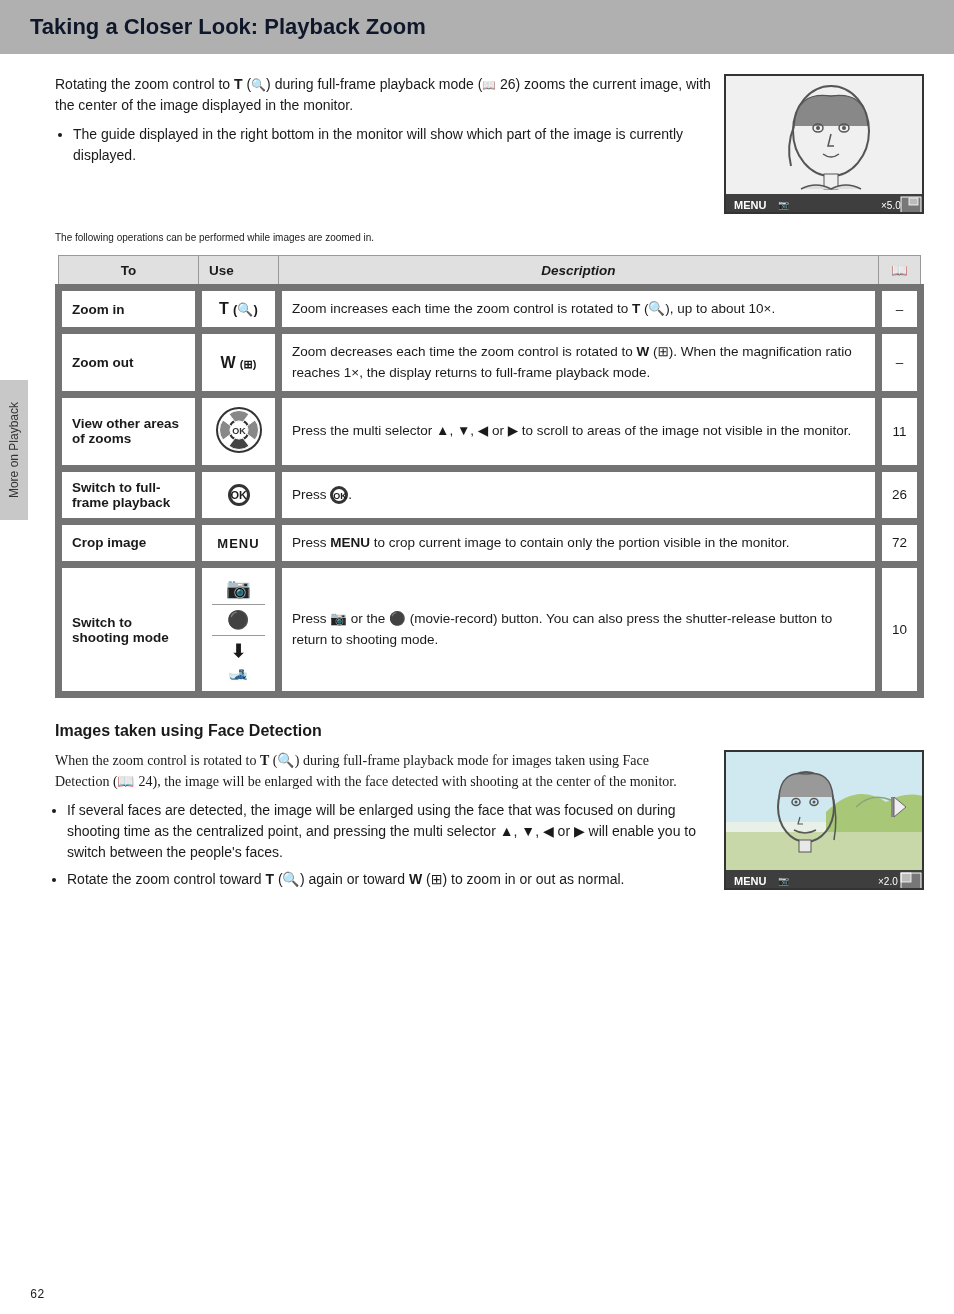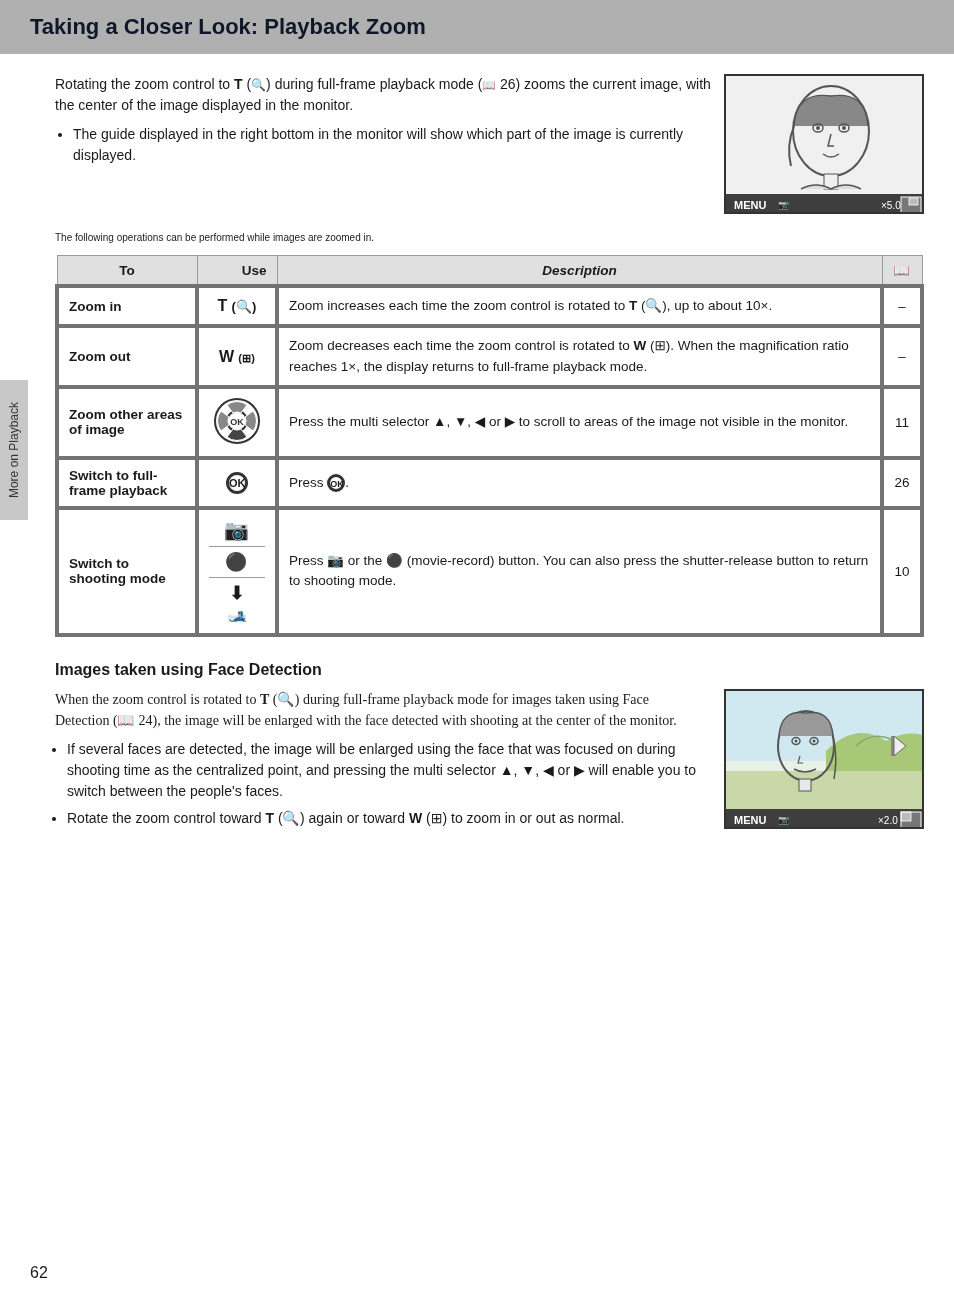--- a/index.html
+++ b/index.html
@@ -90,26 +90,26 @@
     }
     .ops-table th {
       background: #e0e0e0;
       border: 1px solid #999;
       padding: 6px 10px;
       text-align: center;
       font-weight: bold;
       font-size: 13.5px;
     }
     .ops-table th.to-col { width: 140px; text-align: center; }
-    .ops-table th.use-col { width: 80px; text-align: right; }
+    .ops-table th.use-col { width: 80px; text-align: left; }
     .ops-table th.desc-col { text-align: center; font-style: italic; }
     .ops-table th.ref-col { width: 40px; text-align: center; }
 
     .ops-table td {
-      border: 4px solid #737373;
+      border: 7px solid #737373;
       padding: 8px 10px;
       vertical-align: middle;
     }
     .ops-table td.to-cell {
       font-weight: bold;
       font-size: 13.5px;
       vertical-align: middle;
     }
     .ops-table td.use-cell {
       text-align: center;
@@ -186,23 +186,24 @@
       line-height: 1.5;
     }
     .bottom-image {
       width: 200px;
       flex-shrink: 0;
     }
 
     
     .page-number {
       position: absolute;
-      bottom: 32px;
+      bottom: 12px;
       left: 30px;
-      font-size: 16px;
+      font-size: 12px;
+      font-family: Liberation Mono, monospace;
     }
 
     .sidebar-tab {
       position: absolute;
       left: 0;
       top: 380px;
       width: 28px;
       height: 140px;
       background: #c8c8c8;
       display: flex;
@@ -314,21 +315,21 @@
           <td class="use-cell">
             <span class="bold-text" style="font-size:16px;">W</span> <span style="font-size:11px">(⊞)</span>
           </td>
           <td class="desc-cell">
             Zoom decreases each time the zoom control is rotated to <strong>W</strong> (⊞). When the magnification ratio reaches 1×, the display returns to full-frame playback mode.
           </td>
           <td class="ref-cell">–</td>
         </tr>
 
         <tr>
-          <td class="to-cell">Zoom other areas of image</td>
+          <td class="to-cell">View other areas of zooms</td>
           <td class="use-cell">
             
             <svg width="48" height="48" viewBox="0 0 48 48">
 
               <circle cx="24" cy="24" r="22" fill="none" stroke="#333" stroke-width="2"></circle>
 
               <circle cx="24" cy="24" r="10" fill="none" stroke="#333" stroke-width="2"></circle>
 
               <text x="24" y="28" text-anchor="middle" font-size="9" font-weight="bold" fill="#333">OK</text>
 
@@ -351,20 +352,30 @@
           <td class="to-cell">Switch to full-frame playback</td>
           <td class="use-cell">
             <span class="icon-ok-circle">OK</span>
           </td>
           <td class="desc-cell">
             Press <span class="icon-ok-circle" style="font-size:9px;width:18px;height:18px;line-height:14px;">OK</span>.
           </td>
           <td class="ref-cell">26</td>
         </tr>
 
+        <tr>
+          <td class="to-cell">Crop image</td>
+          <td class="use-cell">
+            <span class="icon-menu bold-text">MENU</span>
+          </td>
+          <td class="desc-cell">
+            Press <strong>MENU</strong> to crop current image to contain only the portion visible in the monitor.
+          </td>
+          <td class="ref-cell">72</td>
+        </tr>
 
         <tr>
           <td class="to-cell">Switch to shooting mode</td>
           <td class="use-cell">
             <div class="shooting-icons">
               <div style="font-size:20px;">📷</div>
               <div class="divider-line"></div>
               <div style="font-size:18px;">⚫</div>
               <div class="divider-line"></div>
               <div style="font-size:18px;">⬇</div>

